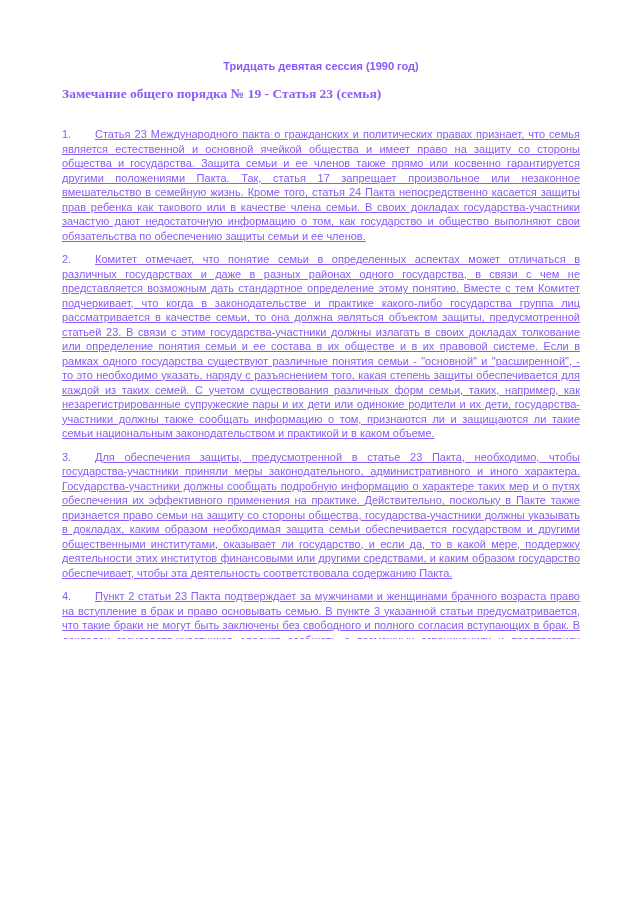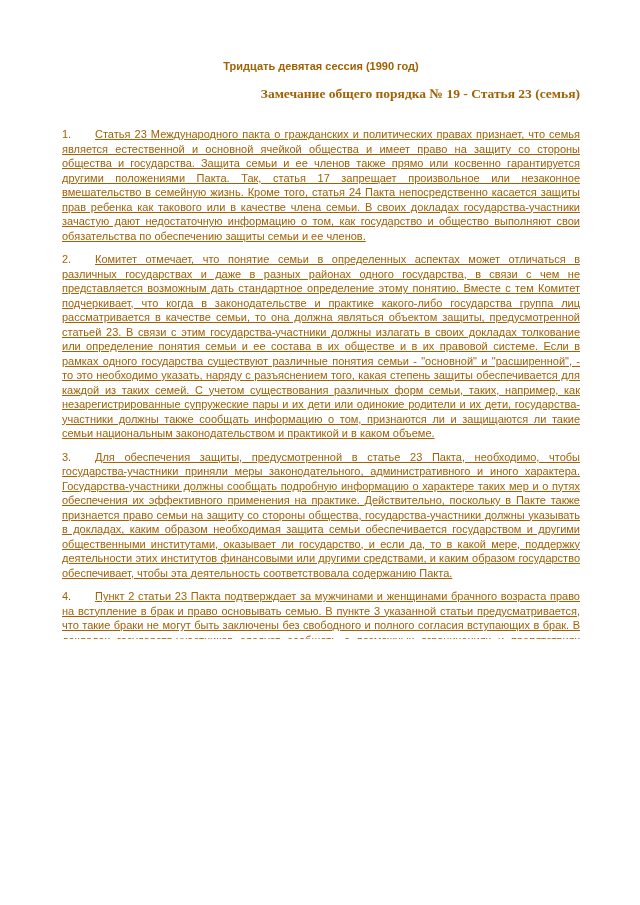--- a/index.html
+++ b/index.html
@@ -5,42 +5,42 @@
   html, body {
     margin: 0;
     padding: 0;
     background: #ffffff;
   }
   .page {
     position: relative;
     width: 640px;
     height: 639px;
     background: #ffffff;
-    color: #a16207;
+    color: #8b5cf6;
     font-family: "Liberation Sans", "DejaVu Sans", sans-serif;
     overflow: hidden;
     box-sizing: border-box;
   }
   .content {
     position: absolute;
     left: 62px;
     top: 0;
     width: 518px;
   }
   .session-heading {
     margin: 60px 0 0 0;
     text-align: center;
     font-size: 11px;
     line-height: 13px;
     font-weight: bold;
     font-family: "Liberation Sans", "DejaVu Sans", sans-serif;
   }
   .document-title {
     margin: 13px 0 0 0;
-    text-align: right;
+    text-align: left;
     font-size: 13.5px;
     line-height: 15px;
     font-weight: bold;
     font-family: "Liberation Serif", "DejaVu Serif", serif;
   }
   .body-text {
     margin-top: 26px;
     text-decoration: underline;
   }
   .para {

